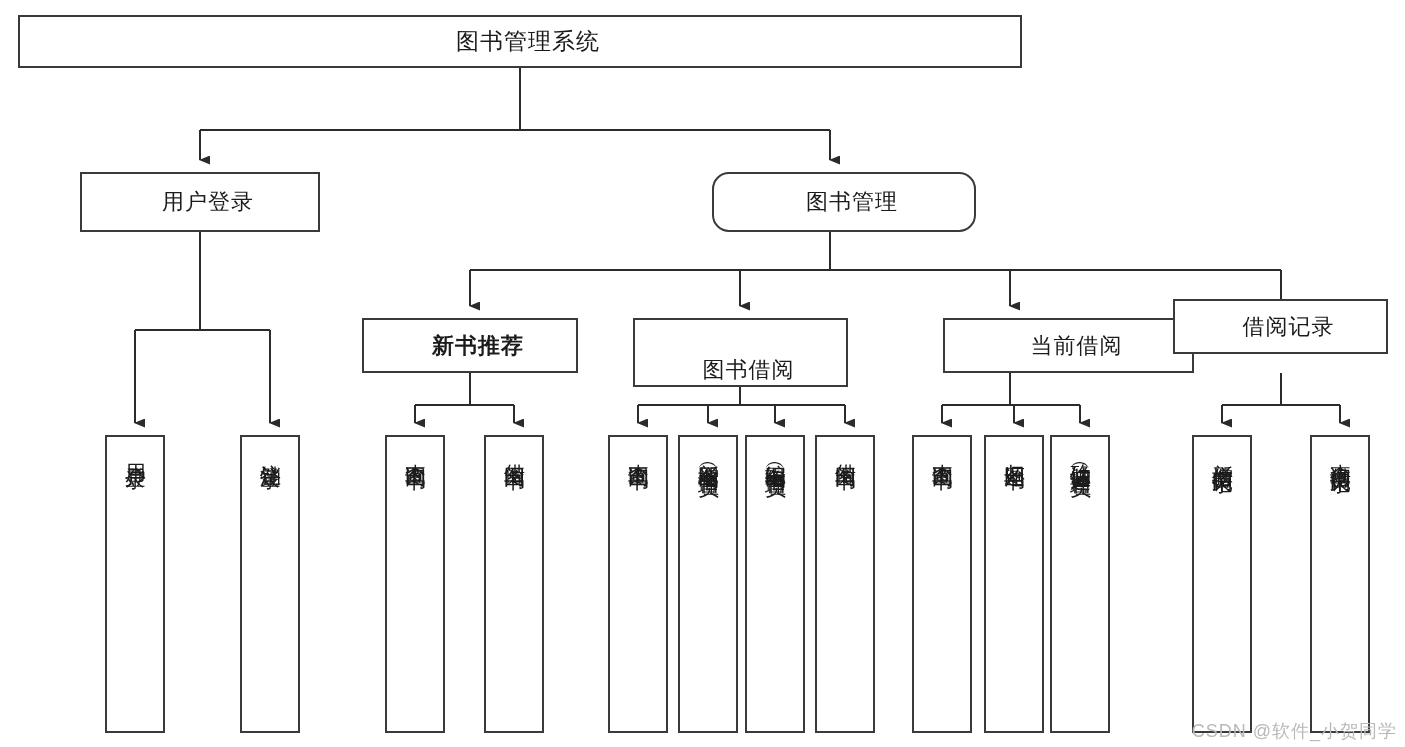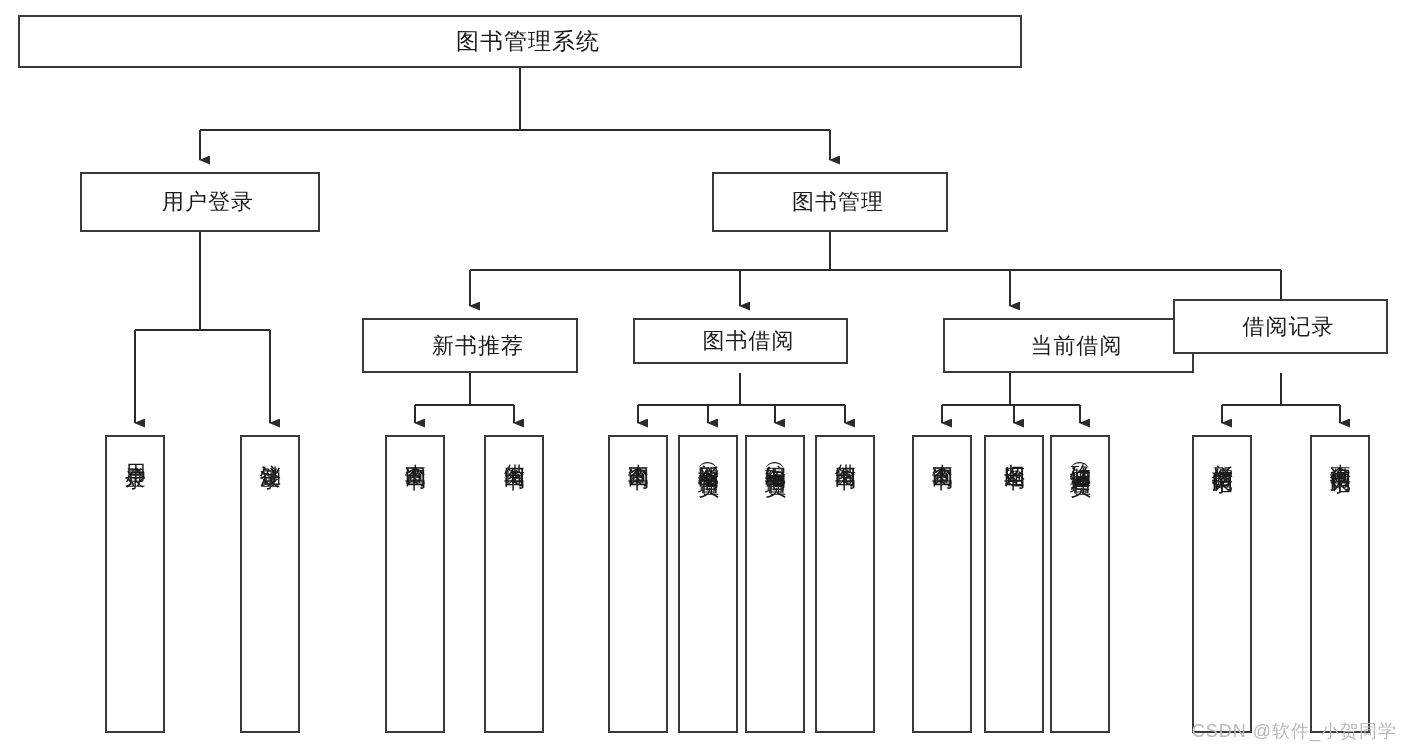--- a/index.html
+++ b/index.html
@@ -76,28 +76,28 @@
     </g>
   </svg>
 
   <div class="node h root" style="left:18px;top:15px;width:1004px;height:53px;">
     <span class="lbl">图书管理系统</span>
   </div>
 
   <div class="node h" style="left:80px;top:172px;width:240px;height:60px;">
     <span class="lbl">用户登录</span>
   </div>
-  <div class="node h" style="left:712px;top:172px;width:236px;height:60px;">
+  <div class="node h" style="left:712px;top:172px;width:264px;height:60px;border-radius:17px;">
     <span class="lbl">图书管理</span>
   </div>
 
-  <div class="node h" style="left:362px;top:318px;width:216px;height:55px;">
+  <div class="node h" style="left:362px;top:318px;width:216px;height:55px;font-weight:bold;">
     <span class="lbl">新书推荐</span>
   </div>
-  <div class="node h" style="left:633px;top:318px;width:215px;height:46px;">
+  <div class="node h" style="left:633px;top:318px;width:215px;height:69px;align-items:flex-end;">
     <span class="lbl">图书借阅</span>
   </div>
   <div class="node h" style="left:903px;top:318px;width:251px;height:55px;margin-left:40px;">
     <span class="lbl">当前借阅</span>
   </div>
   <div class="node h" style="left:1173px;top:299px;width:215px;height:55px;">
     <span class="lbl">借阅记录</span>
   </div>
 
   <div class="node v" style="left:105px;top:435px;width:60px;height:298px;">

